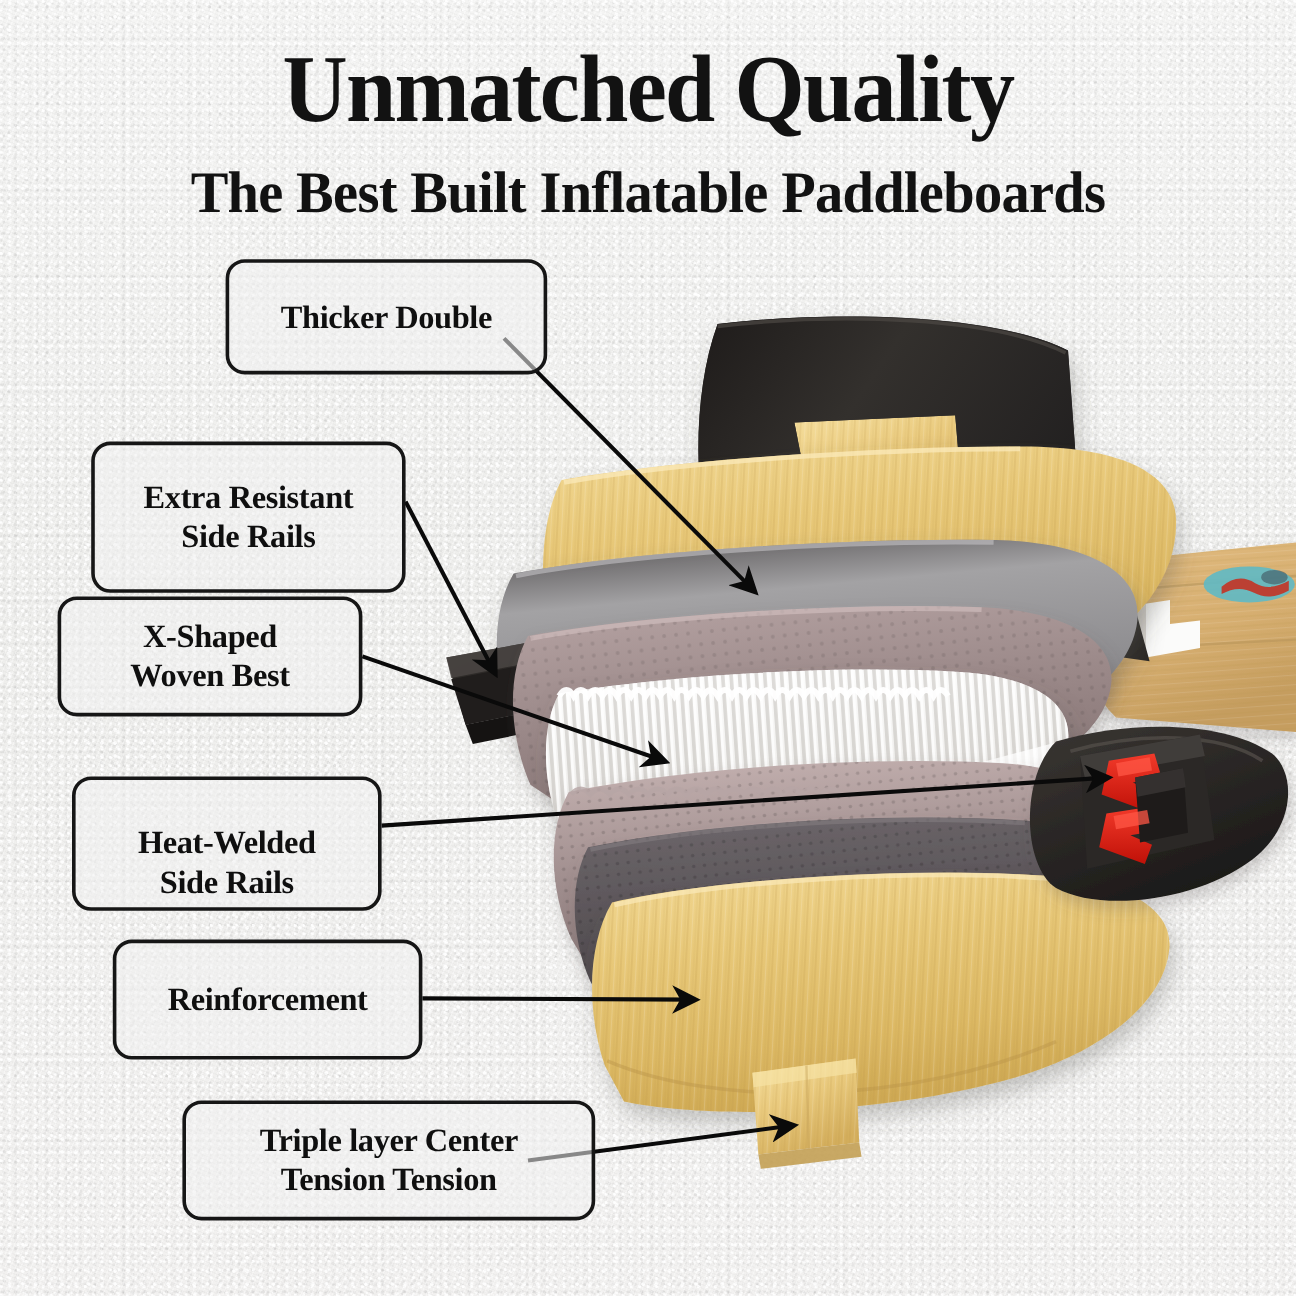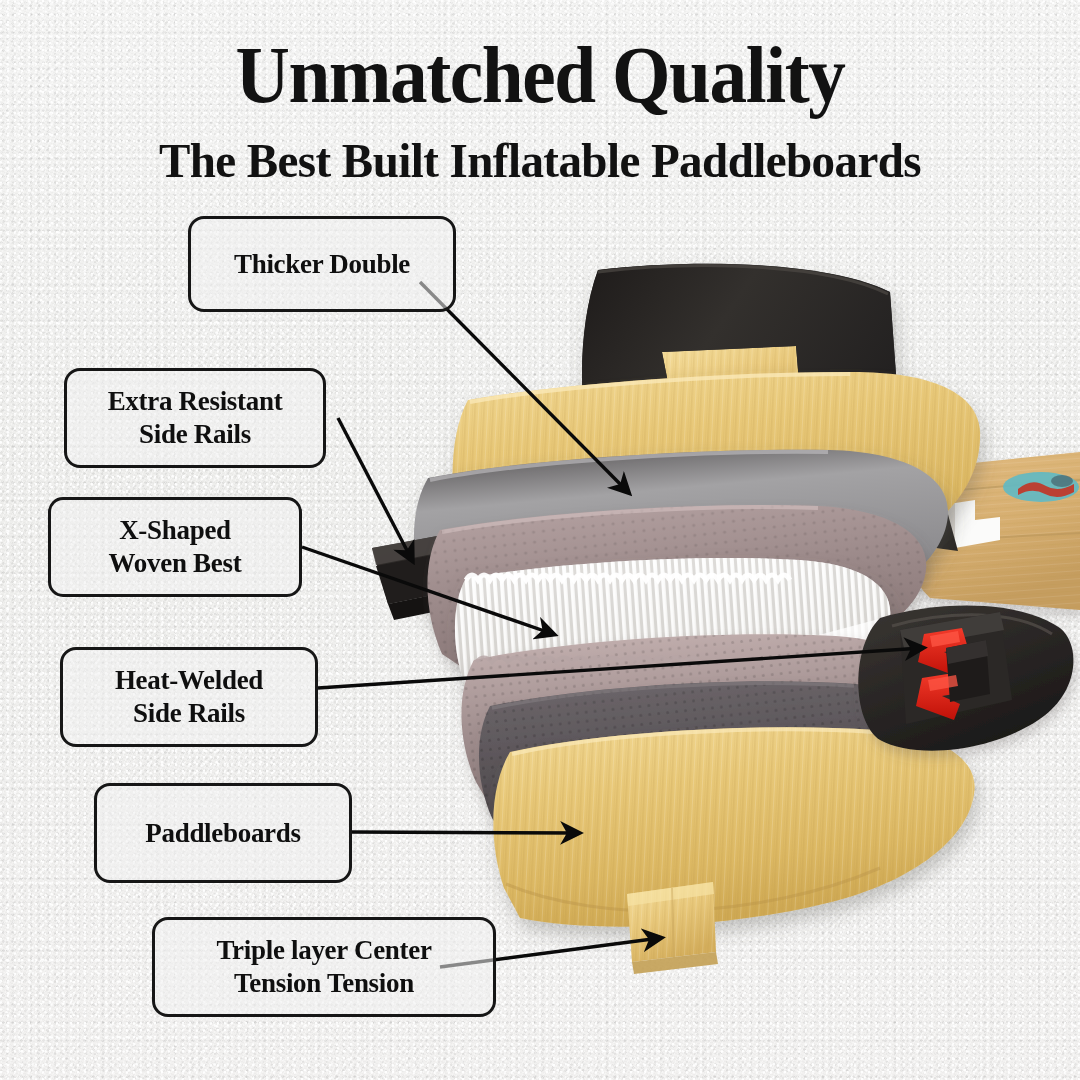--- a/index.html
+++ b/index.html
@@ -442,33 +442,33 @@
     <line x1="440" y1="967" x2="660" y2="938" stroke="#0a0a0a" stroke-width="3.4" marker-end="url(#arrow)"></line>
   </svg>
 
   <div class="heading-wrap" id="title">Unmatched Quality</div>
   <div class="heading-wrap" id="subtitle">The Best Built Inflatable Paddleboards</div>
 
   <div class="callout" style="left:152px; top:216px; width:268px; height:96px;margin-left:36px;">
     <span><span>Thicker Double</span><br></span>
   </div>
 
-  <div class="callout" style="left:64px; top:368px; width:262px; height:100px;">
+  <div class="callout" style="left:76px; top:368px; width:262px; height:126px;">
     <span><span>Extra Resistant</span><br><span>Side Rails</span></span>
   </div>
 
-  <div class="callout" style="left:48px; top:497px; width:254px; height:100px;border-radius:15px;">
+  <div class="callout" style="left:48px; top:497px; width:254px; height:100px;">
     <span><span>X-Shaped</span><br><span>Woven Best</span></span>
   </div>
 
-  <div class="callout" style="left:60px; top:647px; width:258px; height:100px;">
+  <div class="callout" style="left:60px; top:647px; width:258px; height:112px;align-items:flex-end;">
     <span><span>Heat-Welded</span><br><span>Side Rails</span></span>
   </div>
 
   <div class="callout" style="left:94px; top:783px; width:258px; height:100px;">
-    <span><span>Paddleboards</span><br></span>
+    <span><span>Reinforcement</span><br></span>
   </div>
 
   <div class="callout" style="left:152px; top:917px; width:344px; height:100px;">
     <span><span>Triple layer Center</span><br><span>Tension Tension</span></span>
   </div>
 
 </div>
 
 </body></html>

